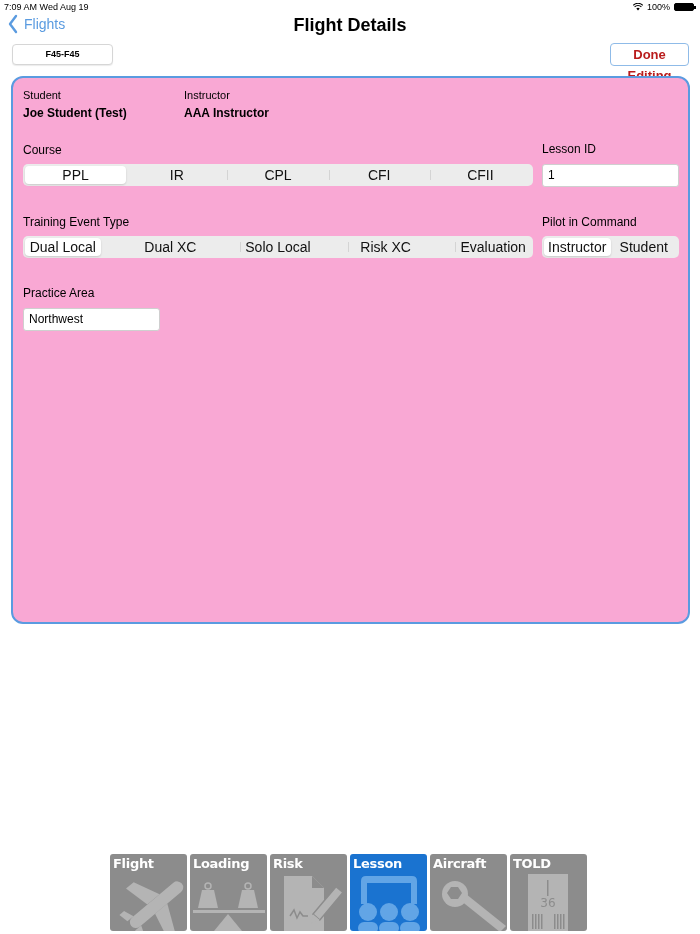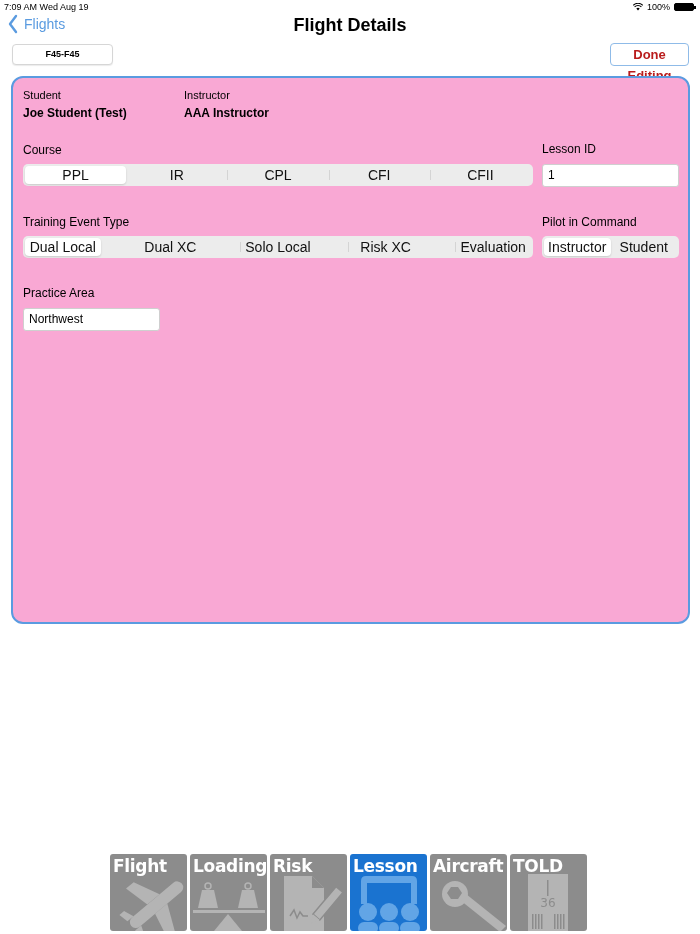--- a/index.html
+++ b/index.html
@@ -30,21 +30,21 @@
   .seg-item { flex: 1; text-align: center; font-size: 14px; line-height: 18px; position: relative; color: #111; }
   .seg-item.sel { background: #fff; border-radius: 4px; box-shadow: 0 1px 2px rgba(0,0,0,0.15); }
   .seg-item + .seg-item::before { content: ""; position: absolute; left: 0; top: 4px; height: 10px; width: 1px; background: #d4d4d4; }
   .seg-item.sel + .seg-item::before, .seg-item.sel::before { display: none; }
 
   .text-field { position: absolute; height: 23px; border: 1px solid #cfcfcf; border-radius: 3px; font-size: 12px; line-height: 21px; padding-left: 5px; background: #fff; }
 
   .tabbar { position: absolute; top: 854px; left: 110px; display: flex; gap: 3px; }
   .tab { width: 77px; height: 77px; background: #8c8c8c; border-radius: 3px; position: relative; overflow: hidden; cursor: pointer; }
   .tab.active { background: #1a73d0; }
-  .tab-label { position: absolute; left: 3px; top: 2px; color: #fff; font-size: 17px; font-weight: bold; font-family: "DejaVu Sans", sans-serif; letter-spacing: -0.3px; }
+  .tab-label { position: absolute; left: 3px; top: 2px; color: #fff; font-size: 13px; font-weight: bold; font-family: "DejaVu Sans", sans-serif; letter-spacing: -0.3px; }
   .tab svg { position: absolute; left: 0; top: 0; }
 </style>
 </head>
 <body>
 
 <div class="status-bar">
   <div class="status-left">
     <span>7:09 AM</span>
     <span>Wed Aug 19</span>
   </div>

